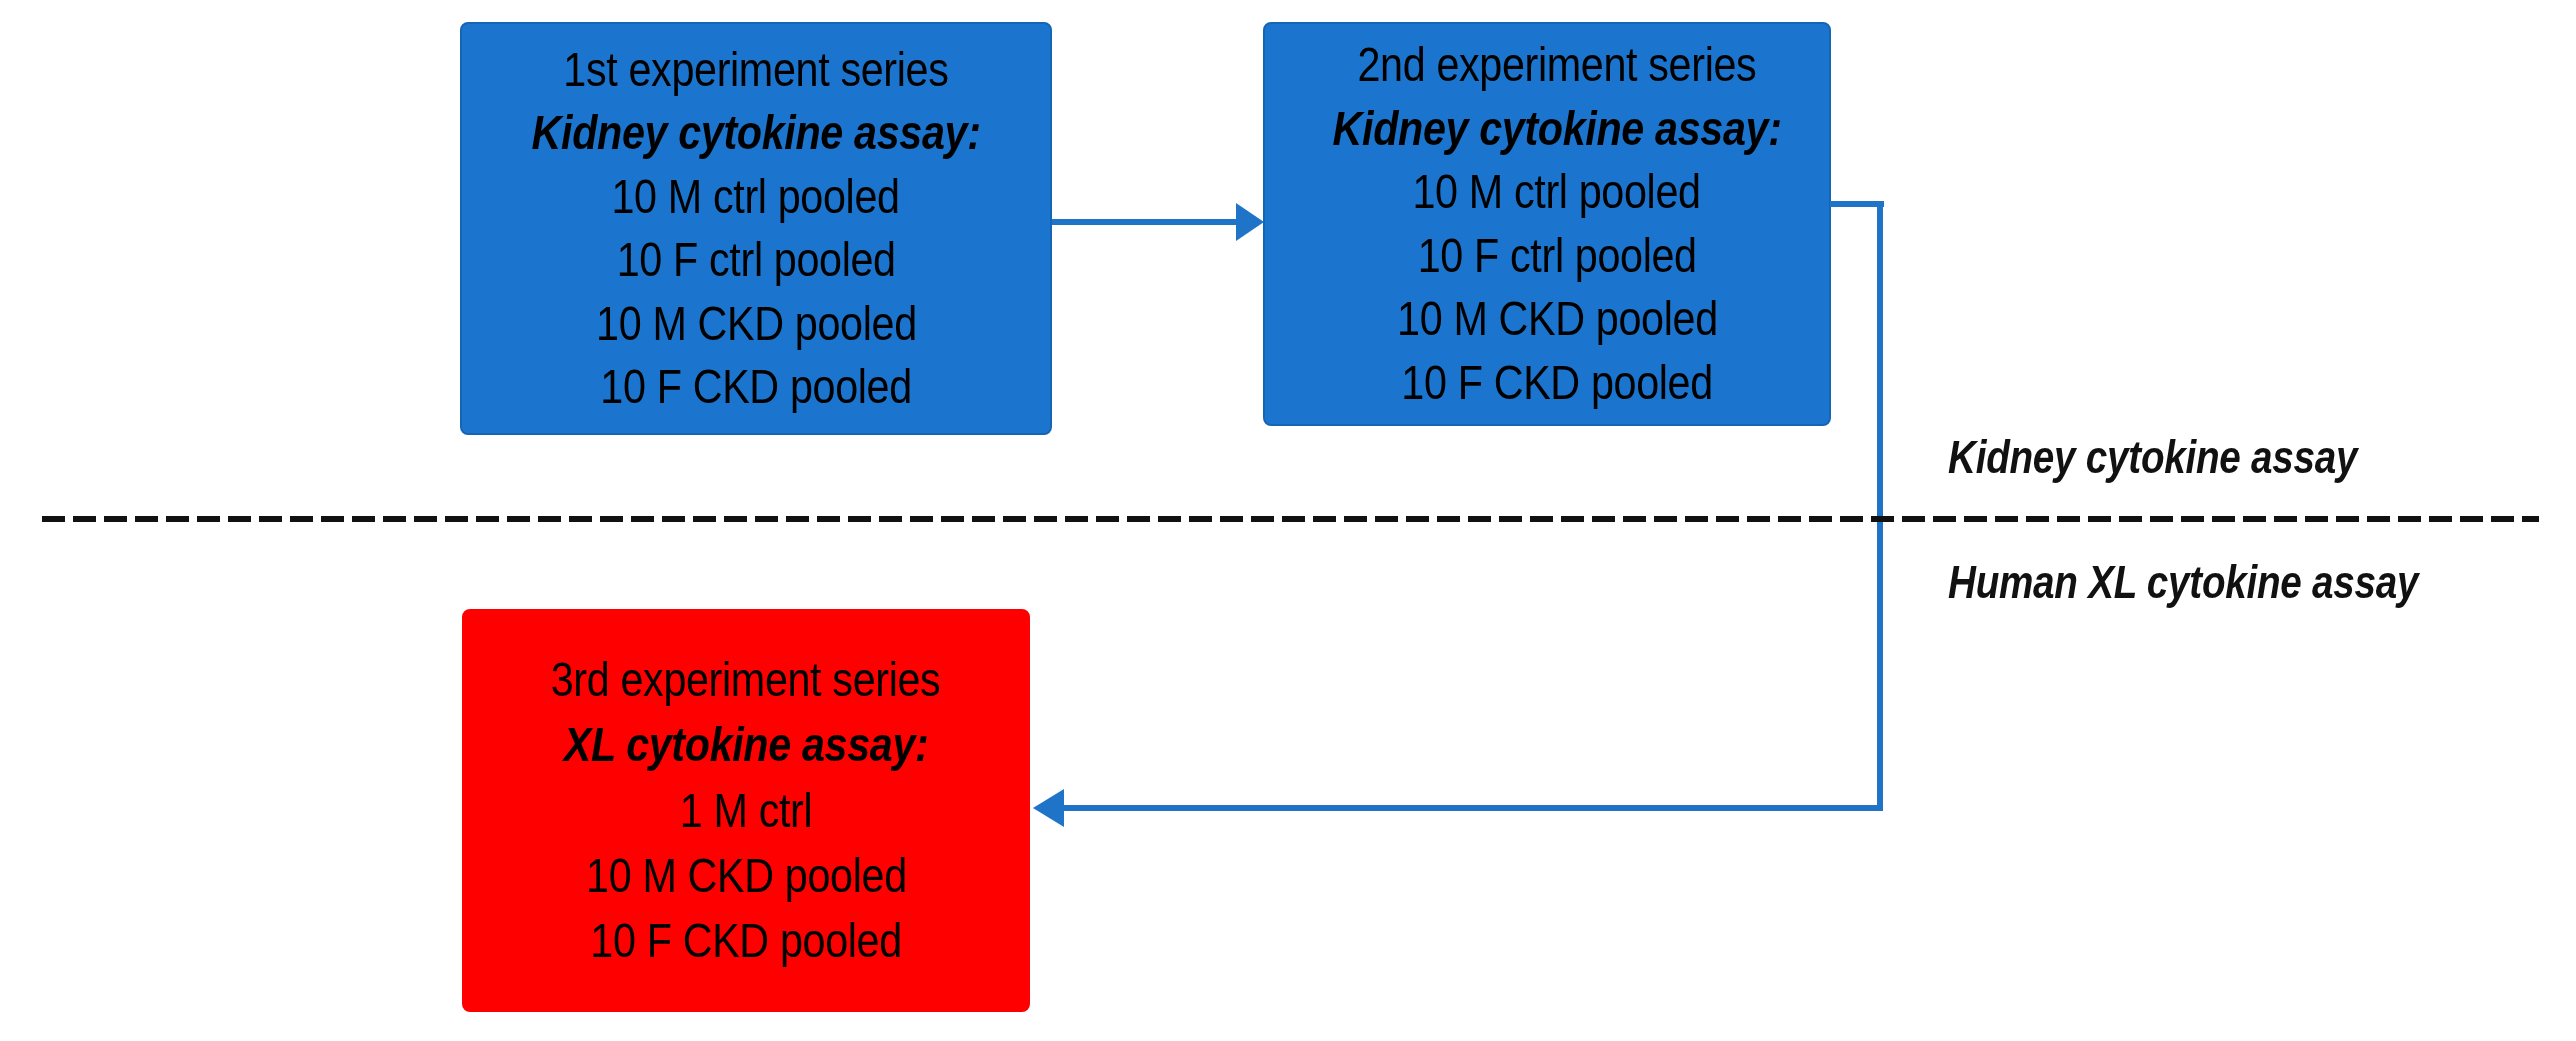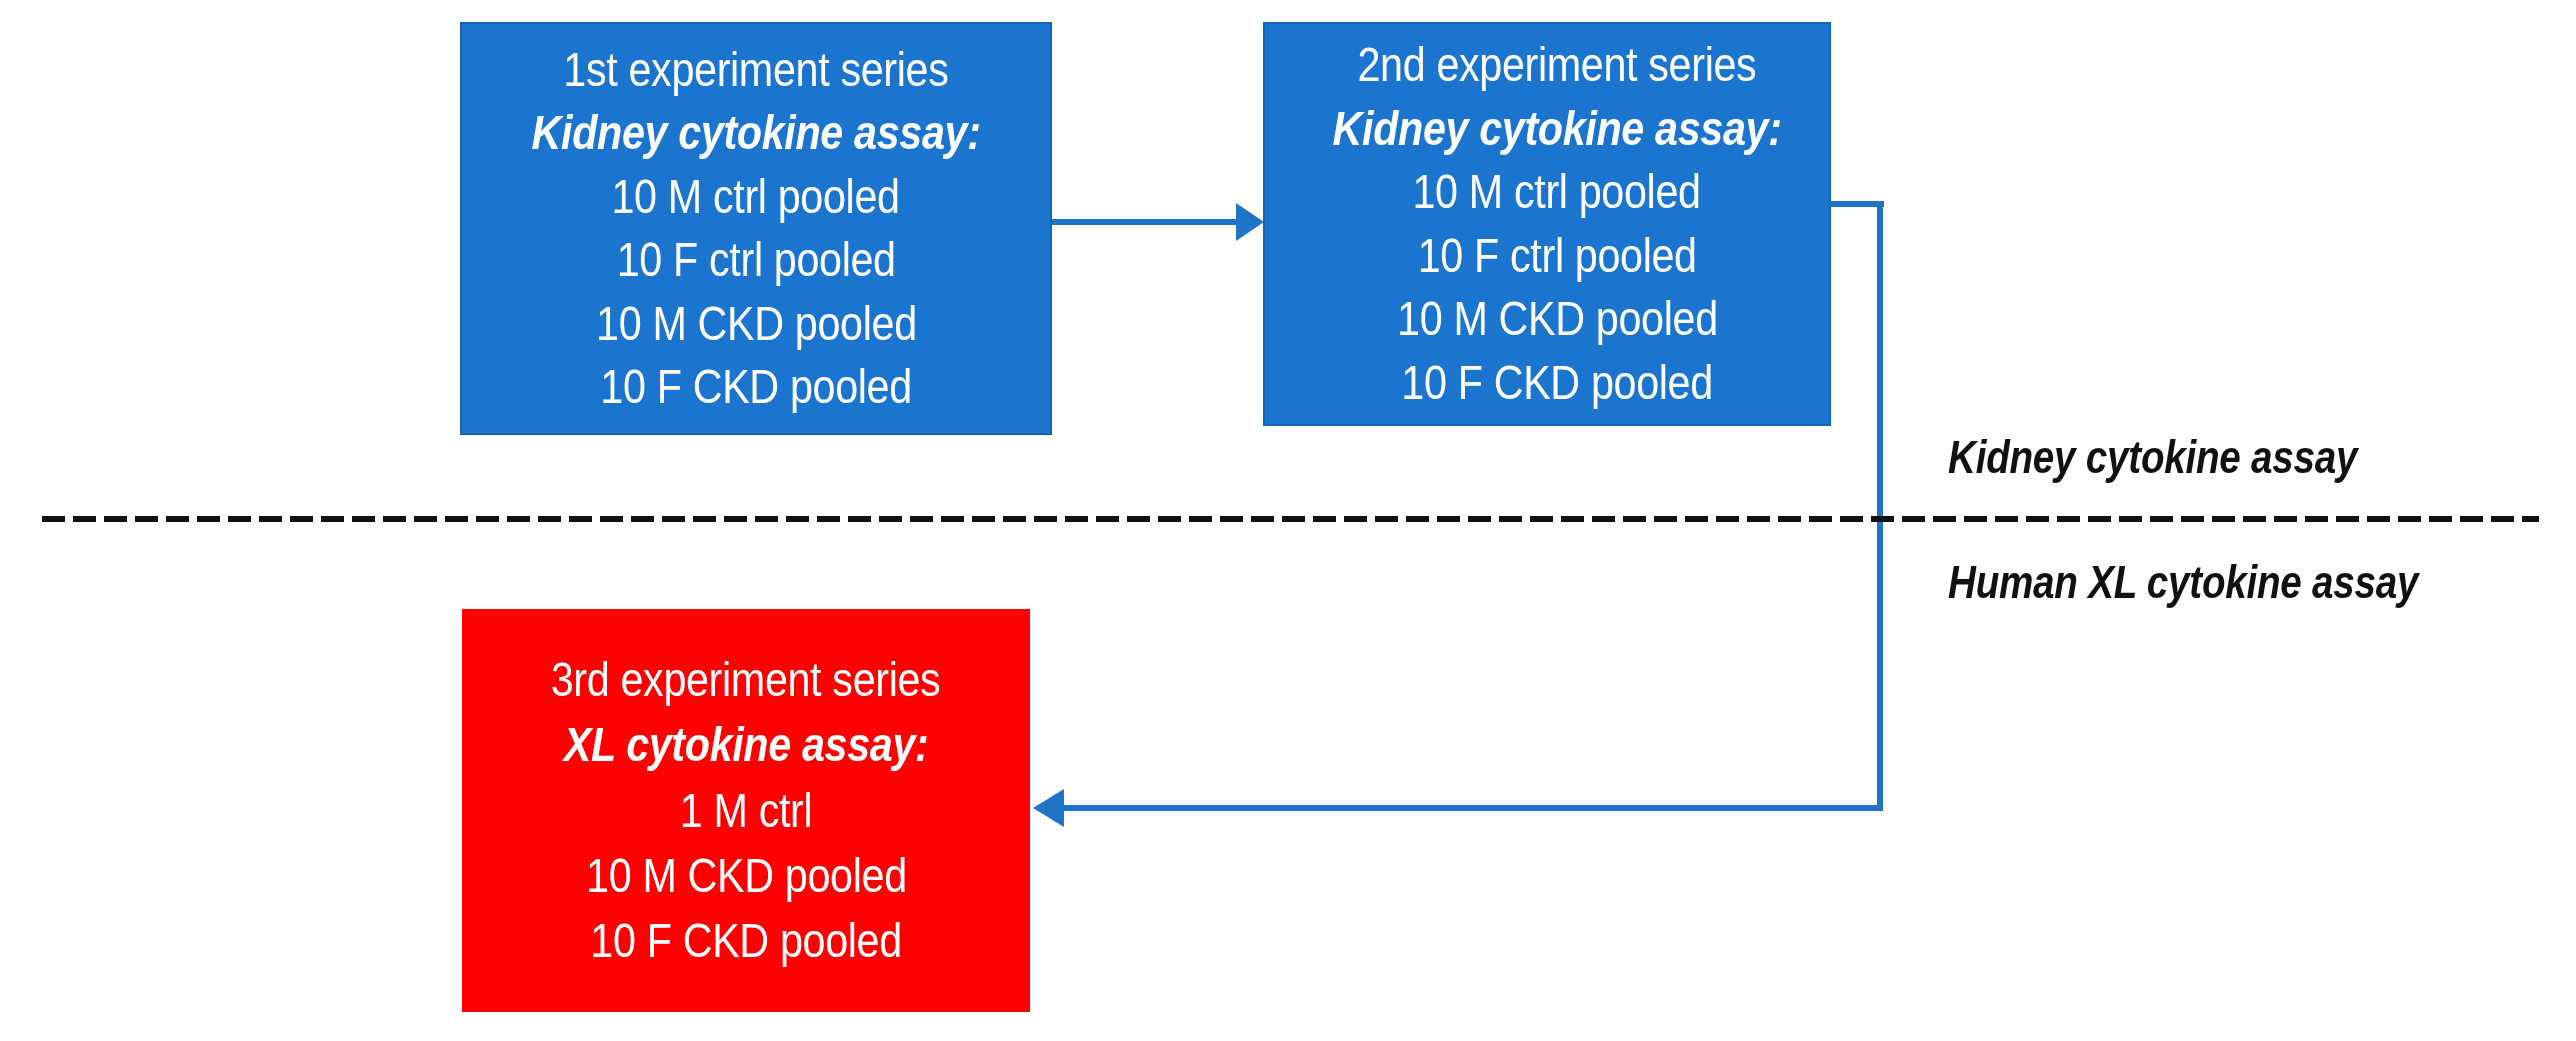--- a/index.html
+++ b/index.html
@@ -18,23 +18,24 @@
   }
 
   
   .proc-box {
     position: absolute;
     box-sizing: border-box;
     display: flex;
     flex-direction: column;
     align-items: center;
     justify-content: center;
-    color: #ffffff;
+    color: #000000;
     text-align: center;
     line-height: 1.0;
+    border-radius: 8px;
   }
   .proc-box.blue {
     background: #1B75CE;
     border: 2.6px solid #1565B5;
   }
   .proc-box.red {
     background: #FF0000;
     border: 2.6px solid #FF0000;
     align-items: center;
   }

